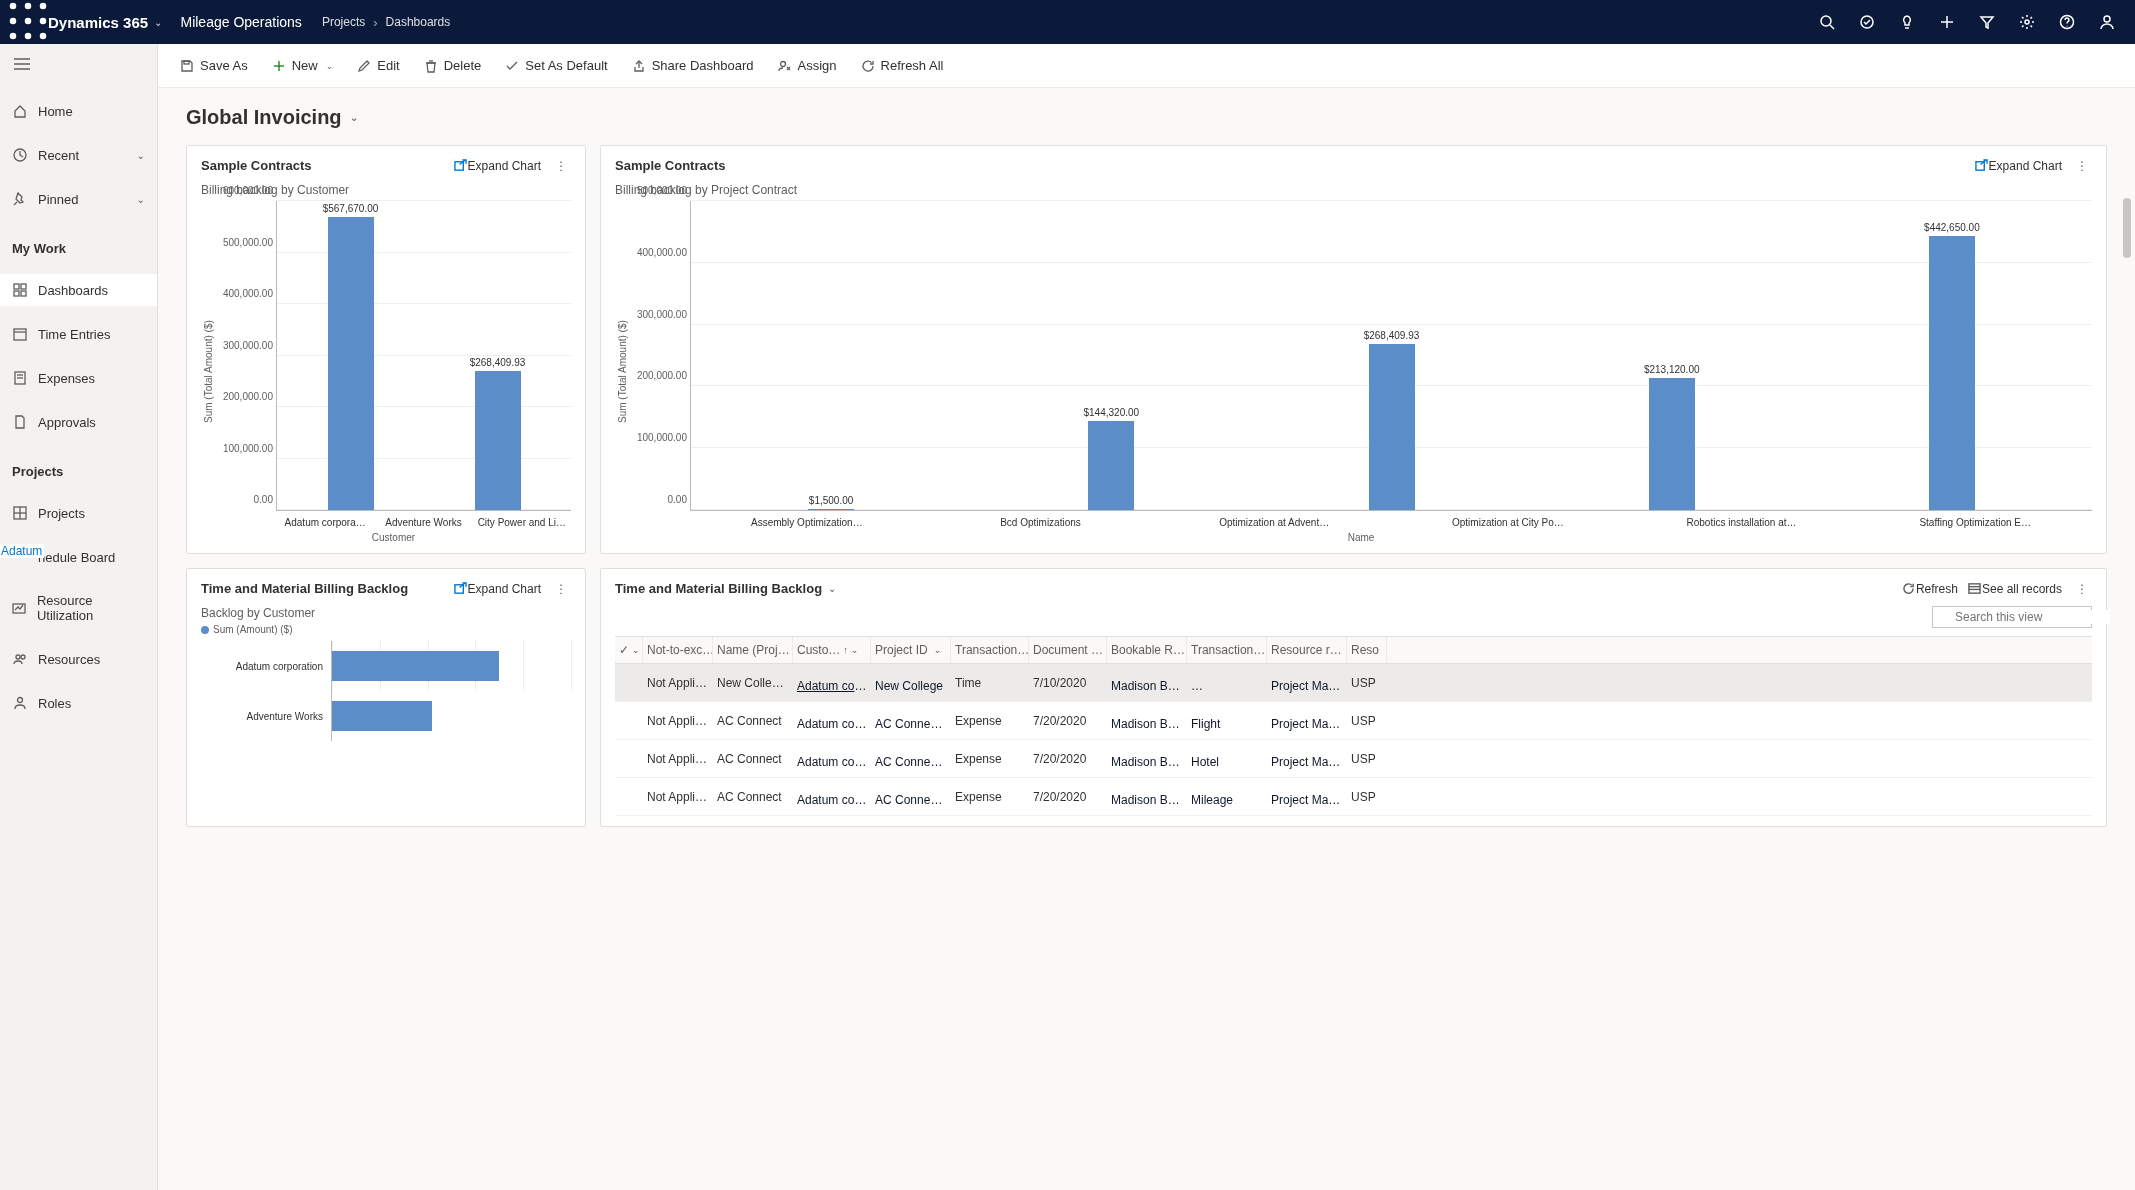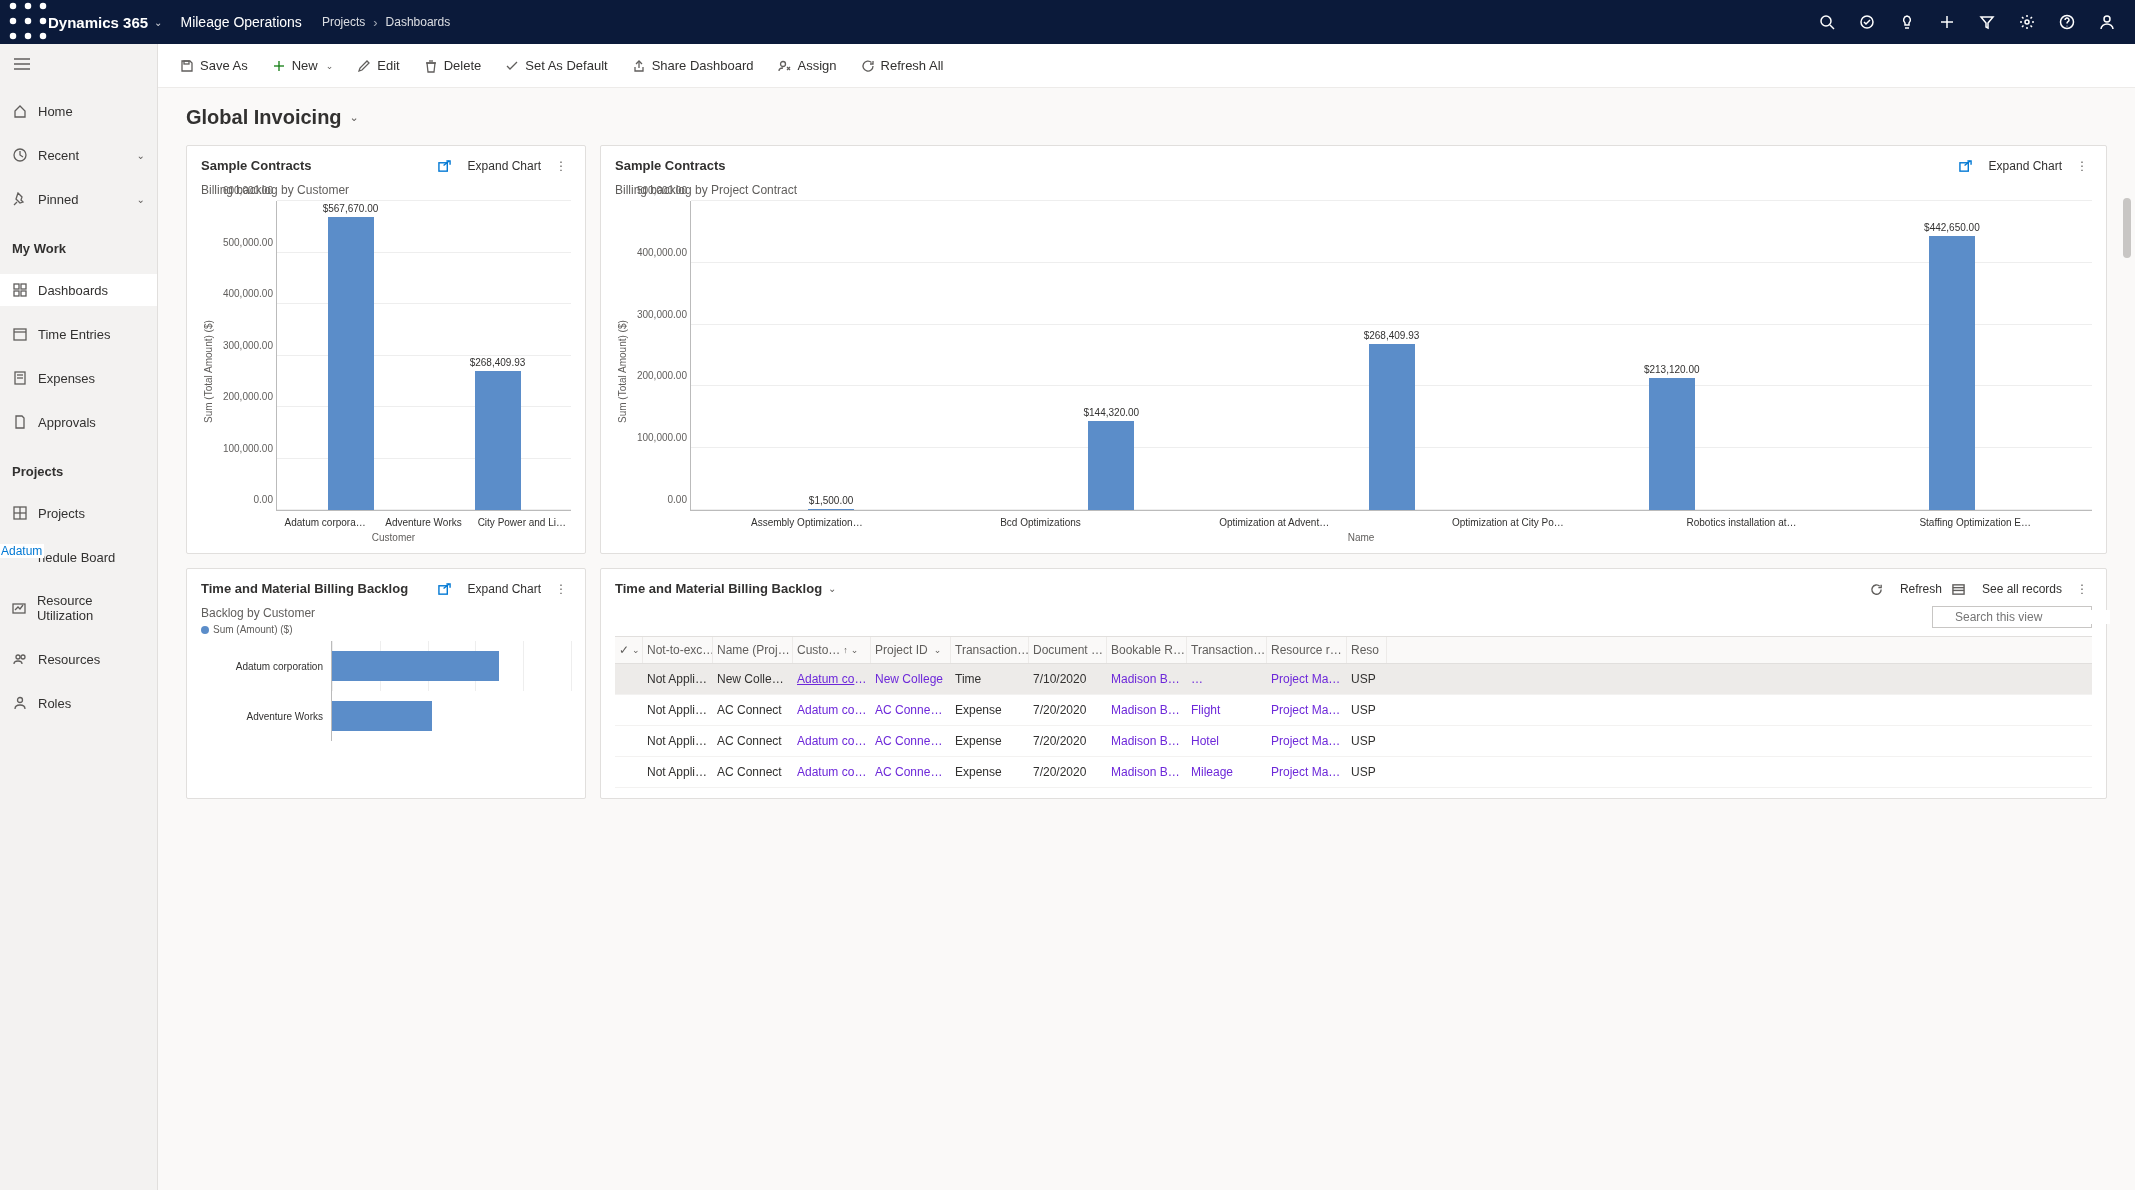--- a/index.html
+++ b/index.html
@@ -47,21 +47,21 @@
 .page-title-row { display:flex; align-items:center; gap:8px; margin: 6px 0 16px; }
 .page-title { font-size:20px; font-weight:600; }
 .page-title-row .dd { font-size:11px; color:#605e5c; cursor:pointer;}
 
 
 .dash-grid { display:grid; grid-template-columns: 400px 1fr; gap:14px; }
 .card { background:#fff; border:1px solid #e1dfdd; border-radius:2px; padding:12px 14px 10px; position:relative;}
 .card-head { display:flex; align-items:center; margin-bottom:10px;}
 .card-title { font-size:13px; font-weight:600; flex:1;}
 .card-actions { display:flex; align-items:center; gap:10px; font-size:12px; color:#323130;}
-.card-actions .act { display:flex; align-items:flex-end; gap:17px; cursor:pointer;}
+.card-actions .act { display:flex; align-items:flex-start; gap:1px; cursor:pointer;}
 .card-actions .act svg { width:13px; height:13px; stroke:#0078d4; fill:none; stroke-width:1.5;}
 .card-actions .more { cursor:pointer; padding:0 4px; color:#605e5c;}
 .chart-sub { font-size:12px; color:#605e5c; margin-bottom:4px;}
 
 
 .chart-wrap { display:flex; }
 .ylabel { writing-mode: vertical-rl; transform: rotate(180deg); font-size:10px; color:#605e5c; text-align:center; padding:0 2px;}
 .chart { flex:1; position:relative; }
 .plot { position:relative; border-left:1px solid #bbb; border-bottom:1px solid #bbb; }
 .gridline { position:absolute; left:0; right:0; border-top:1px solid #eee; }
@@ -93,21 +93,21 @@
 .searchbox input { border:none; outline:none; flex:1; font-size:12px;margin-left:16px;}
 .searchbox svg { width:13px; height:13px; stroke:#605e5c; fill:none; stroke-width:1.5;}
 
 .datagrid { width:100%; border-top:1px solid #e1dfdd; font-size:12px;}
 .dg-head { display:flex; border-bottom:1px solid #e1dfdd; background:#faf9f8;}
 .dg-head .col { padding:6px 4px; color:#605e5c; display:flex; align-items:center; gap:3px; border-right:1px solid #edebe9; overflow:hidden; white-space:nowrap;}
 .dg-head .col .sort { font-size:9px;}
 .dg-row { display:flex; border-bottom:1px solid #f3f2f1; align-items:center;}
 .dg-row.sel { background:#edebe9;}
 .dg-row .cell { padding:8px 4px; overflow:hidden; white-space:nowrap; text-overflow:ellipsis;}
-.link { color:#6d28d9; cursor:pointer;}
+.link { color:#0f172a; cursor:pointer;margin-top:7px;}
 .link.u { text-decoration:underline;}
 .c-chk{width:28px;text-align:center;} .c-nte{width:70px;} .c-name{width:80px;} .c-cust{width:78px;} .c-pid{width:80px;} .c-trn{width:78px;} .c-doc{width:78px;} .c-bkr{width:80px;} .c-trn2{width:80px;} .c-rr{width:80px;} .c-res{width:40px;}
 
 .scroll-affordance { position:absolute; right:2px; top:100px; bottom:20px; width:10px; background:transparent;}
 .scroll-affordance .thumb { position:absolute; top:10px; width:8px; height:60px; background:#c8c6c4; border-radius:4px;}
 
 </style>
 </head>
 <body>
 

